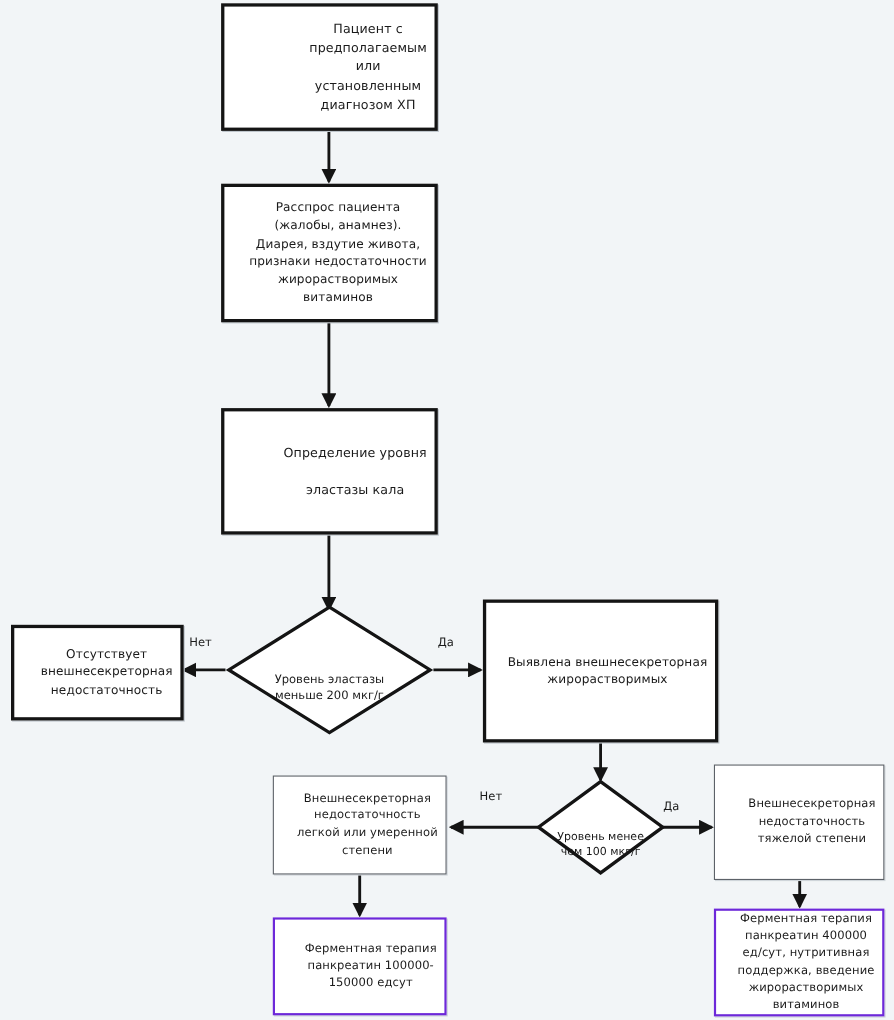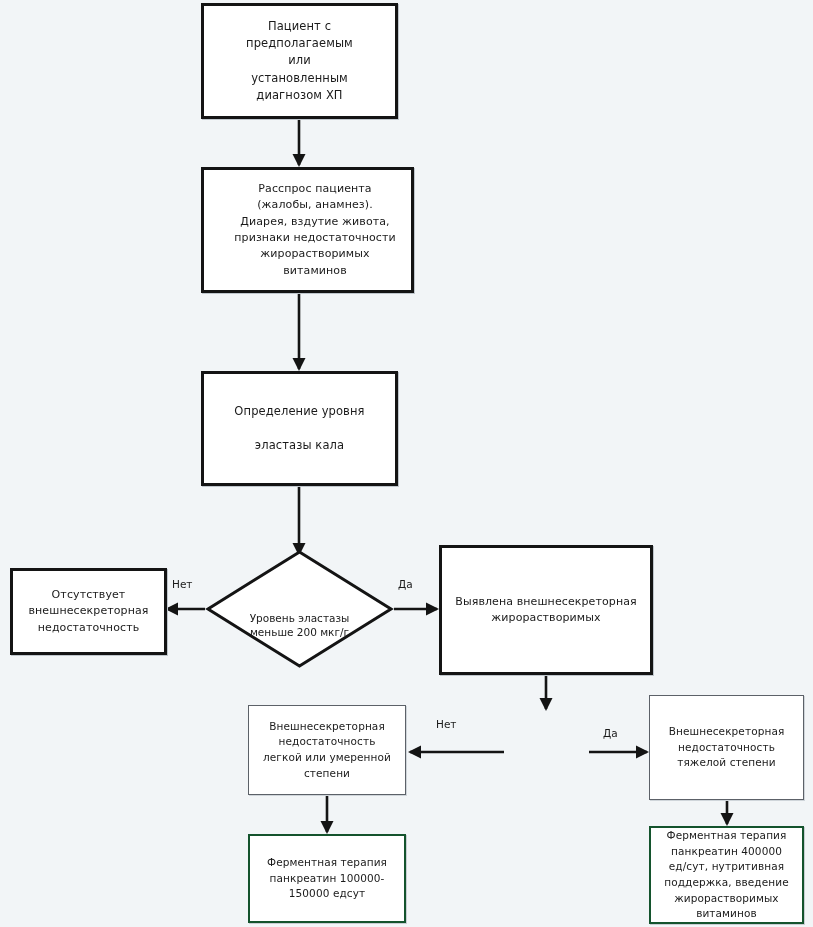--- a/index.html
+++ b/index.html
@@ -24,38 +24,38 @@
     top: 0;
     width: 813px;
     height: 927px;
     pointer-events: none;
   }
   .node {
     position: absolute;
     box-sizing: border-box;
     display: flex;
     align-items: center;
-    justify-content: center;
+    justify-content: flex-end;
     text-align: center;
     background: #ffffff;
     color: #1a1a1a;
     line-height: 1.48;
     letter-spacing: 0.1px;
     white-space: pre-line;
   }
   .node.thick {
     border: 3px solid #141414;
     box-shadow: 1px 1px 0 0 #bfc6cc;
   }
   .node.thin {
     border: 1.5px solid #5c6168;
     box-shadow: 1px 1px 0 0 #cfd5da;
   }
   .node.medium {
-    border: 2px solid #14532d;
+    border: 2px solid #6d28d9;
     box-shadow: 1px 1px 0 0 #c8ced3;
   }
   .node .txt {
     display: block;
     padding: 0 7px;
     white-space: pre-line;
   }
 
   
   .diamond {
@@ -126,21 +126,21 @@
   </svg>
 
   <div class="node thick fs13" style="left:201px; top:3px; width:197px; height:116px;">
     <span class="txt">Пациент  с
 предполагаемым
 или
 установленным
 диагнозом ХП</span>
   </div>
 
-  <div class="node thick fs12" style="left:201px; top:167px; width:213px; height:126px;padding-left:15px;">
+  <div class="node thick fs12" style="left:201px; top:167px; width:197px; height:126px;padding-left:15px;">
     <span class="txt">Расспрос пациента
 (жалобы, анамнез).
 Диарея, вздутие живота,
 признаки недостаточности
 жирорастворимых
 витаминов</span>
   </div>
 
   <div class="node thick fs13" style="left:201px; top:371px; width:197px; height:115px;">
     <span class="txt">Определение уровня
@@ -160,20 +160,27 @@
     <span class="txt">Отсутствует
 внешнесекреторная
 недостаточность</span>
   </div>
 
   <div class="node thick fs12" style="left:439px; top:545px; width:214px; height:130px;">
     <span class="txt">Выявлена  внешнесекреторная
 жирорастворимых</span>
   </div>
 
+  <div class="diamond" style="left:487px; top:708px; width:118px; height:88px;">
+    <svg width="118" height="88" viewBox="0 0 118 88" xmlns="http://www.w3.org/2000/svg">
+      <polygon points="59,2.5 115.5,44 59,85.5 2.5,44" fill="#ffffff" stroke="#141414" stroke-width="3"></polygon>
+    </svg>
+    <div class="dlabel fs10">Уровень менее
+чем 100 мкг/г</div>
+  </div>
 
   <div class="node thin fs11" style="left:248px; top:705px; width:158px; height:90px;">
     <span class="txt">Внешнесекреторная
 недостаточность
 легкой или умеренной
 степени</span>
   </div>
 
   <div class="node thin fs11" style="left:649px; top:695px; width:155px; height:105px;">
     <span class="txt">Внешнесекреторная

